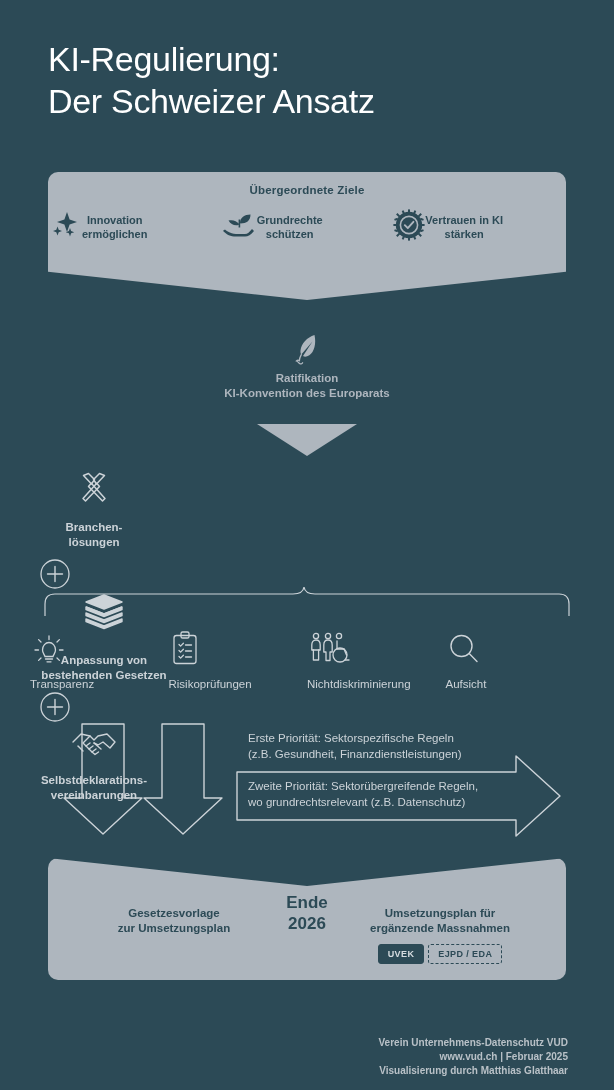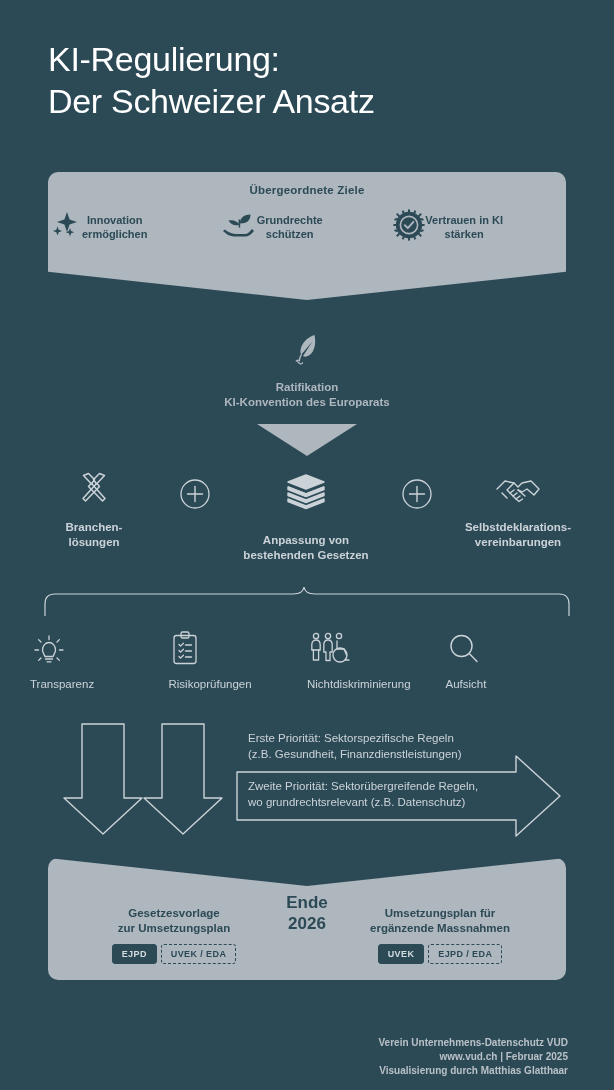--- a/index.html
+++ b/index.html
@@ -42,34 +42,34 @@
   .goal .ic { height: 34px; display: flex; align-items: center; justify-content: center; }
   .goal .lbl {
     margin-top: 4px; text-align: center; color: #2c4a56;
     font-size: 11px; font-weight: 700; line-height: 14px; white-space: pre-line;
   }
 
   
   .ratif { position: absolute; left: 0; top: 332px; width: 100%; text-align: center; }
   .ratif .ic { height: 36px; display:flex; align-items:center; justify-content:center; }
   .ratif .lbl {
-    margin-top: 12px; color: #aeb6be;
+    margin-top: 3px; color: #aeb6be;
     font-size: 11.5px; font-weight: 700; line-height: 15px; white-space: pre-line;
   }
   .big-tri {
     position: absolute; left: 50%; top: 424px; transform: translateX(-50%);
     width: 100px; height: 32px; background: #aeb6be;
     -webkit-clip-path: polygon(0 0, 100% 0, 50% 100%);
     clip-path: polygon(0 0, 100% 0, 50% 100%);
   }
 
   
   .adapt-row {
     position: absolute; left: 24px; top: 470px; width: 566px;
-    display: flex; align-items: flex-start;
+    display: flex; align-items: flex-start; flex-direction: column;
   }
   .adapt-item { width: 140px; display: flex; flex-direction: column; align-items: center; }
   .adapt-item.wide { width: 160px; gap: 13px; }
   .adapt-item .ic { height: 42px; display:flex; align-items:center; justify-content:center; }
   .adapt-item .lbl {
     margin-top: 8px; text-align:center; color: #ccd3d8;
     font-size: 11.5px; font-weight: 700; line-height: 15px; white-space: pre-line;
   }
   .plus-wrap { width: 62px; display: flex; justify-content: center; padding-top: 8px; }
 
@@ -388,24 +388,20 @@
 (z.B. Gesundheit, Finanzdienstleistungen)</div>
     <div class="prio2-text">Zweite Priorität: Sektorübergreifende Regeln,
 wo grundrechtsrelevant (z.B. Datenschutz)</div>
   </div>
 
   <div class="bottom-panel">
 
     <div class="bp-col left">
       <div class="cap">Gesetzesvorlage
 zur Umsetzungsplan</div>
-      <div class="badges">
-        <span class="badge solid">EJPD</span>
-        <span class="badge dashed">UVEK / EDA</span>
-      </div>
     </div>
 
     <div class="bp-col right">
       <div class="cap">Umsetzungsplan für
 ergänzende Massnahmen</div>
       <div class="badges">
         <span class="badge solid">UVEK</span>
         <span class="badge dashed">EJPD / EDA</span>
       </div>
     </div>

